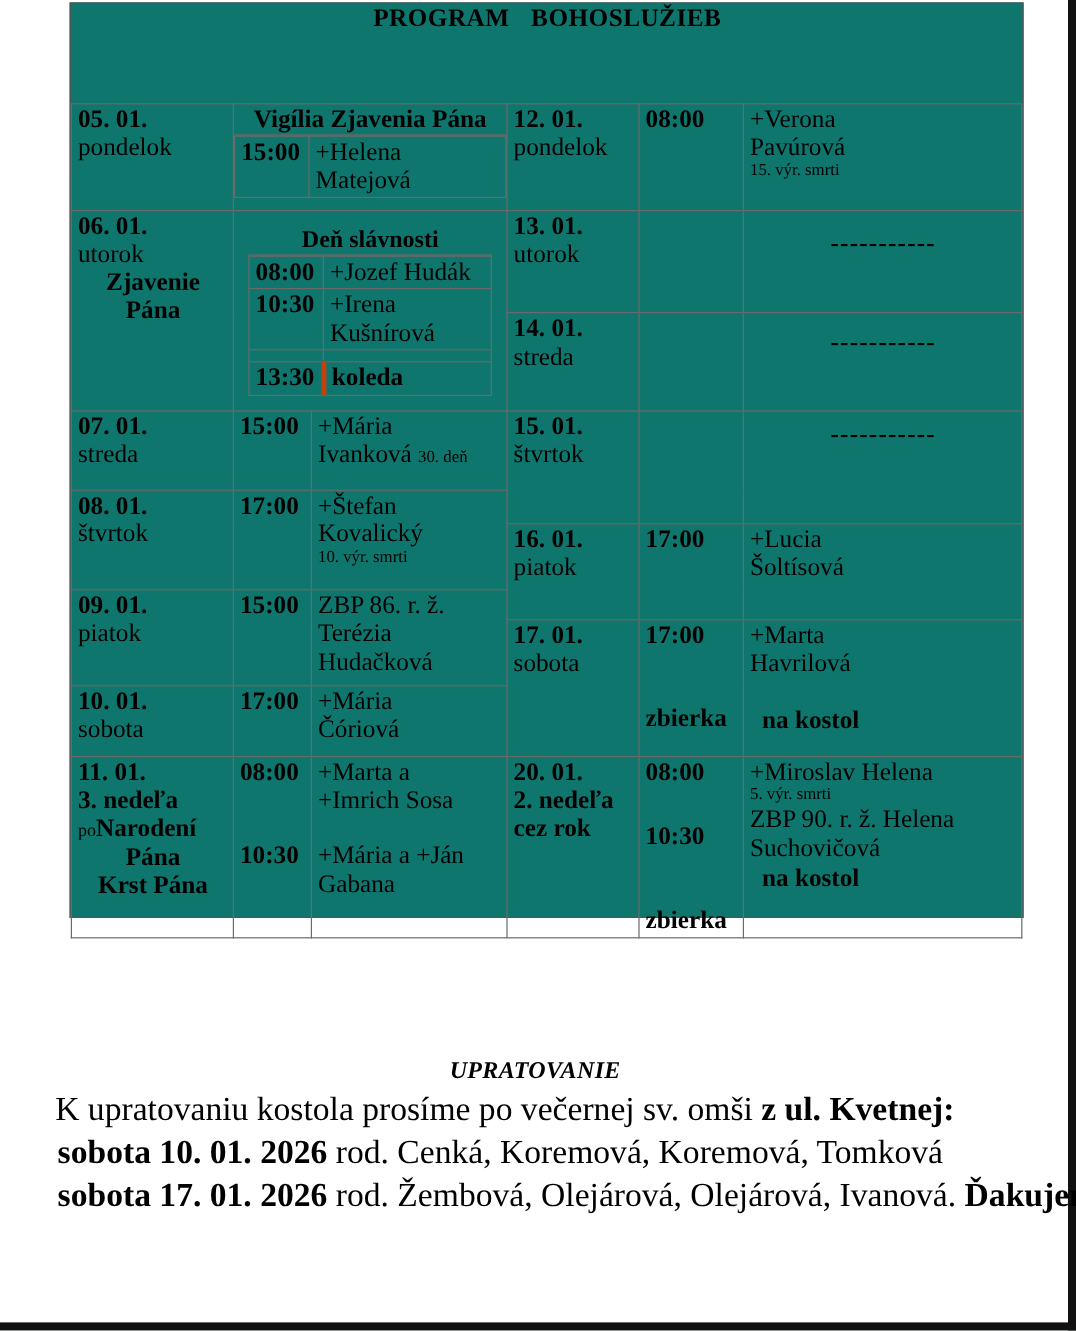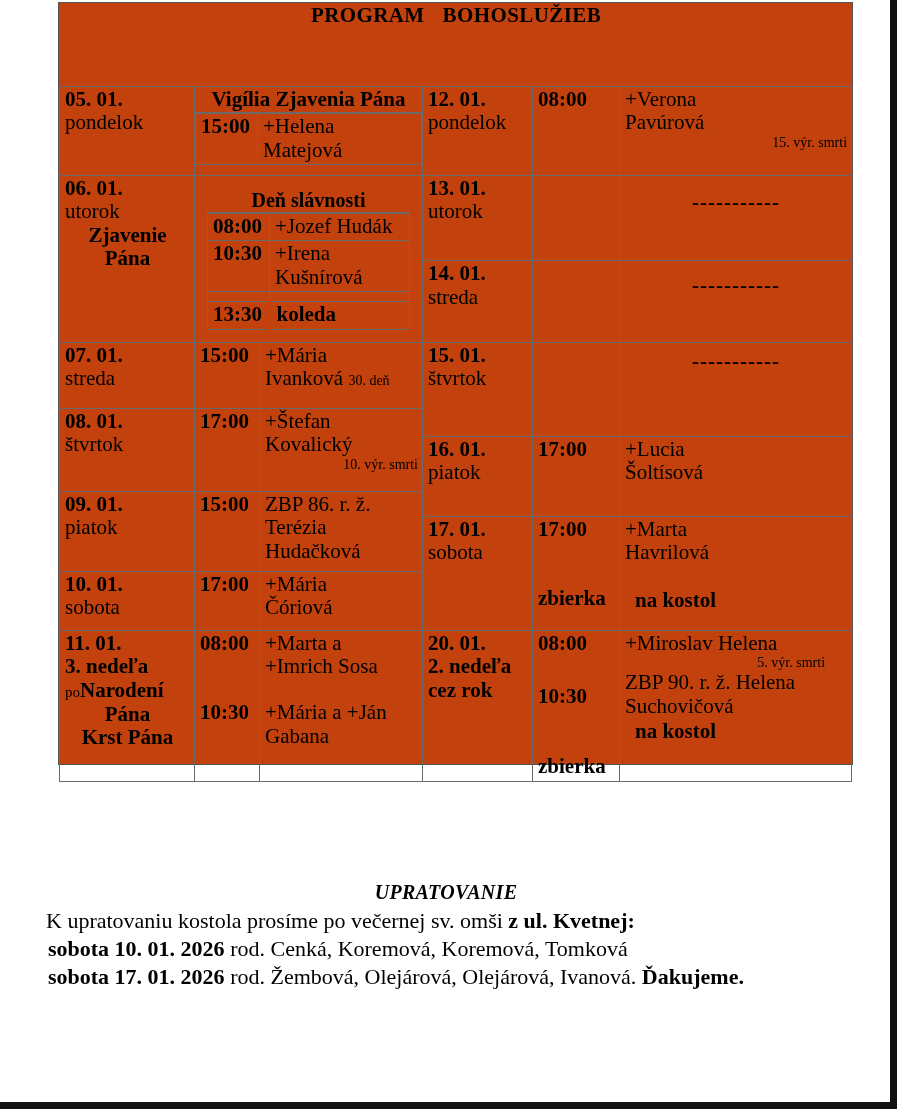--- a/index.html
+++ b/index.html
@@ -47,21 +47,21 @@
 
   
   #sched-wrap {
     position: absolute;
     left: 58px;
     top: 2px;
     width: 795px;
     height: 763px;
     box-sizing: border-box;
     border: 1.5px solid #555555;
-    background: #c2410c;
+    background: #0f766e;
   }
   table.sched {
     border-collapse: collapse;
     table-layout: fixed;
     width: 100%;
     height: 100%;
   }
   table.sched td {
     border: 1px solid #6a6a6a;
     vertical-align: top;
@@ -100,21 +100,20 @@
     font-weight: bold;
     border-bottom: 1px solid #6a6a6a;
     margin: 0 -4px 0 -5px;
     padding: 0 0 1px 0;
     font-size: 20px;
   }
   .feast-hdr.wide { font-size: 21px; }
   .note {
     font-size: 14px;
     display: block;
-    text-align: right;
     line-height: 1.05;
     margin-top: 1px;
   }
   .note-inline { font-size: 14px; }
   .dashes {
     display: block;
     text-align: center;
     font-weight: bold;
     letter-spacing: 1px;
     margin-top: 22px;
@@ -145,21 +144,21 @@
   }
   #notice .n-title {
     text-align: center;
     font-weight: bold;
     font-style: italic;
     font-size: 20px;
     letter-spacing: 0.3px;
     margin-bottom: 3px;
   }
   #notice .n-line {
-    font-size: 22px;
+    font-size: 28px;
     line-height: 1.28;
     white-space: nowrap;
   }
   #notice .n-line.indent { padding-left: 2px; }
 </style>
 </head>
 <body>
 
 <div id="page">
 

